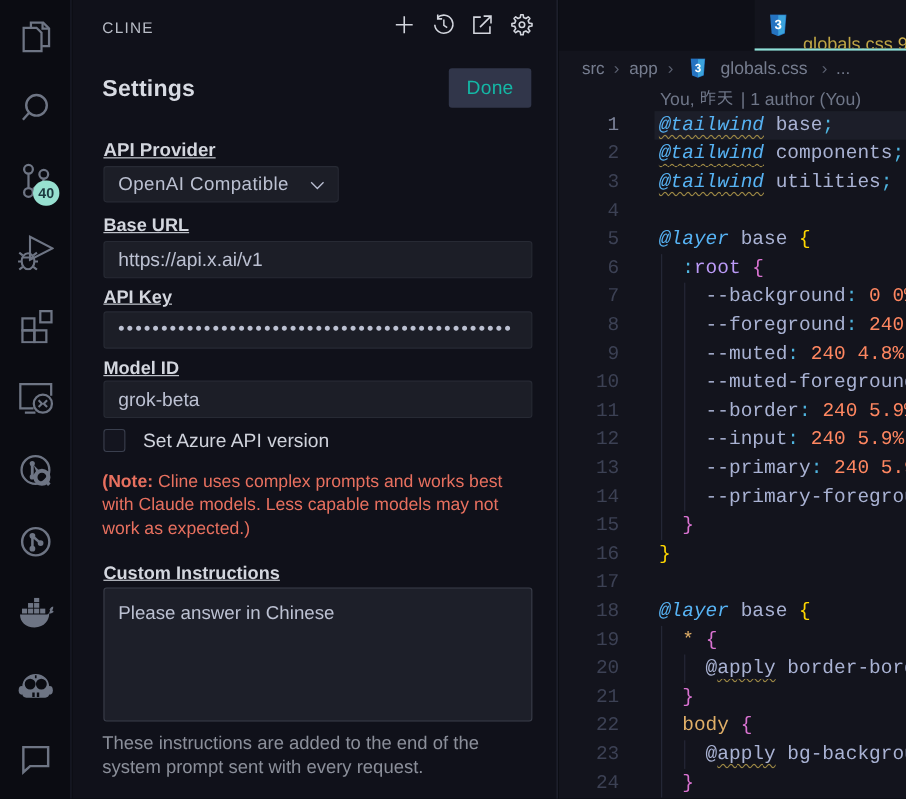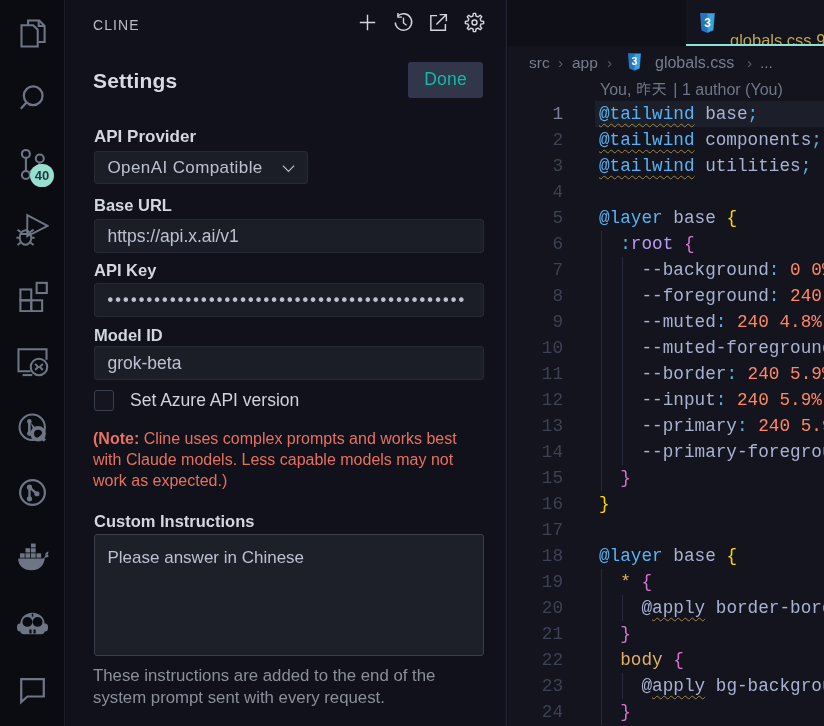--- a/index.html
+++ b/index.html
@@ -9,37 +9,37 @@
   .aic svg { width:100%; height:100%; display:block; }
   .badge { position:absolute; left:30px; top:164px; width:24px; height:23px; border-radius:12px;
     background:#97e0d0; color:#1c3a40; font-size:13px; font-weight:bold; text-align:center; line-height:23px; }
   .panel { position:absolute; left:66px; top:0; width:441px; height:726px; background:#10111a; border-right:1px solid #242736; }
   .ptitle { position:absolute; left:27px; top:17px; font-size:14px; letter-spacing:1.1px; color:#b9bdc7; }
   .hic { position:absolute; top:11px; width:23px; height:23px; color:#d3d6de; }
   .hic svg { width:100%; height:100%; display:block; }
   .h1 { position:absolute; left:27px; top:69px; font-size:21px; font-weight:bold; color:#d7dae2; letter-spacing:0.2px; }
   .done { position:absolute; left:342px; top:62px; width:75px; height:36px; background:#31364a; border-radius:3px;
     color:#14b8a6; font-size:17.5px; text-align:center; line-height:35px; letter-spacing:0.2px; }
-  .lbl { position:absolute; left:28px; font-size:16.5px; font-weight:bold; color:#d3d6de; }
+  .lbl { position:absolute; left:28px; font-size:16.5px; font-weight:bold; color:#d3d6de;text-decoration:underline; }
   .inp { position:absolute; left:27.5px; width:390px; height:34px; background:#1c1e27; border:1px solid #272a34;
     border-radius:3px; color:#bcc1d2; font-size:17.5px; line-height:32px; padding-left:13px; }
   .note { position:absolute; left:27px; top:428px; width:400px; font-size:16px; line-height:21px; color:#e8705f; }
   .help { position:absolute; left:27px; top:665px; width:400px; font-size:16.8px; line-height:21.5px; color:#8b8f9a; }
   .editor { position:absolute; left:508px; top:0; width:316px; height:726px; background:#13141d; }
   .tabs { position:absolute; left:0; top:0; width:316px; height:46px; background:#0e0f17; }
   .tab1 { position:absolute; left:0; top:0; width:178px; height:46px; background:#0e0f17; border-right:1px solid #1c1f2b; }
   .tab2 { position:absolute; left:178px; top:0; width:138px; height:46px; background:#13141d; border-bottom:2px solid #8fe0d8; overflow:hidden; white-space:nowrap; }
   .crumbs { position:absolute; left:0; top:48px; width:276px; height:30px; color:#767d8f; font-size:15.5px; }
   .crumbs span { position:absolute; top:6px; }
   .blame { position:absolute; left:92px; top:81px; color:#6f7688; font-size:16px; }
   .code { position:absolute; left:0; top:101px; width:316px; font-family:"Liberation Mono", monospace;
     font-size:17.7px; line-height:26px; white-space:pre; }
   .lnum { position:absolute; width:55px; text-align:right; color:#3c4154; }
   .cl { position:absolute; left:91px; }
-  .atr { color:#57b3f4; }
+  .atr { color:#57b3f4; font-style:italic; }
   .sq { text-decoration:underline wavy #9d8844 1px; text-underline-offset:4px; }
   .fg { color:#a9b2d3; }
   .num { color:#ff8761; }
   .col { color:#4fb5e0; }
   .b1 { color:#ffd700; }
   .b2 { color:#d973d1; }
   .tag { color:#e0af68; }
   .root { color:#bb9af7; }
   .guide { position:absolute; width:1px; background:#272a3a; }
 </style></head>

